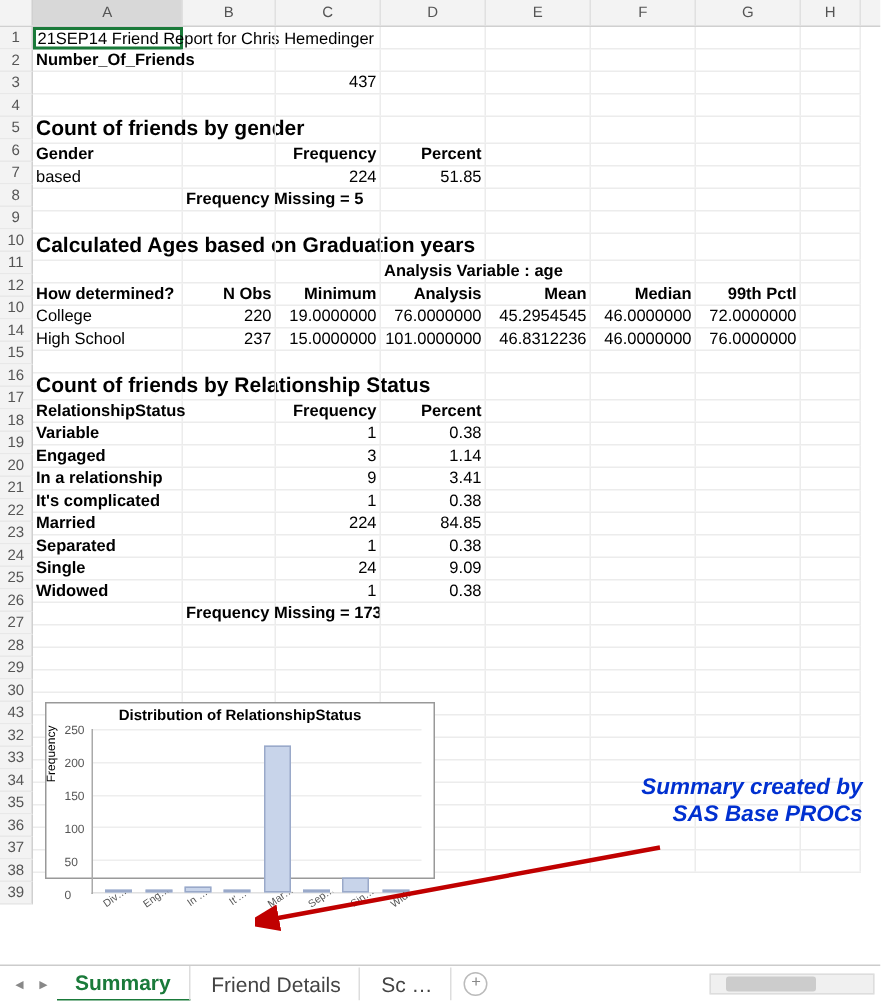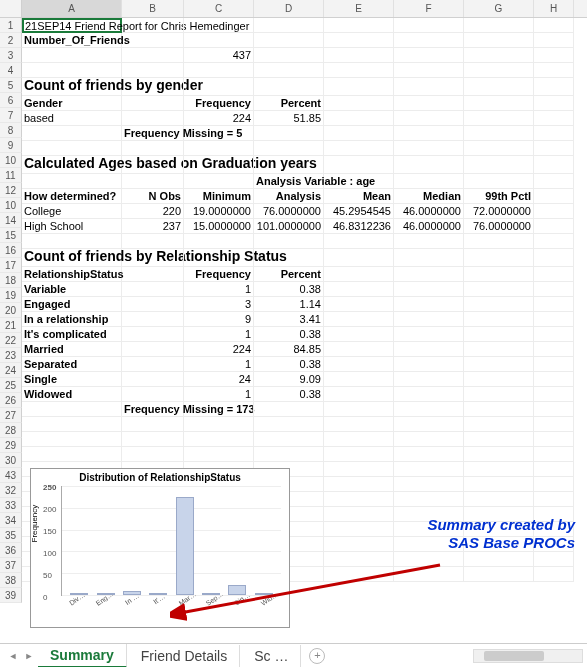--- a/index.html
+++ b/index.html
@@ -12,21 +12,21 @@
 .grid { display: flex; }
 .rownums { display: flex; flex-direction: column; }
 .rownum { width: 22px; height: 15px; background: #f3f3f3; border-right: 1px solid #d0d0d0; border-bottom: 1px solid #e8e8e8; text-align: center; font-size: 10px; color: #555; line-height: 15px; }
 .cells { position: relative; width: 552px; }
 .row { display: flex; height: 15px; border-bottom: 1px solid #ececec; }
 .cell { border-right: 1px solid #ececec; padding: 0 2px; line-height: 15px; white-space: nowrap; overflow: visible; }
 .row:nth-child(1) .cell.cA { border: 2px solid #1a7a3a; height: 15px; line-height: 12px; padding: 0 1px; }
 .b { font-weight: bold; }
 .r { text-align: right; }
 .section-title { font-weight: bold; font-size: 14px; }
-.chart { position: absolute; left: 30px; top: 468px; width: 260px; height: 160px; background: #fff; border: 1px solid #999; }
+.chart { position: absolute; left: 30px; top: 468px; width: 260px; height: 118px; background: #fff; border: 1px solid #999; }
 .chart-title { text-align: center; font-size: 10px; font-weight: bold; padding: 3px 0; }
 .chart-area { position: relative; height: 110px; margin-left: 30px; margin-right: 8px; border-left: 1px solid #aaa; border-bottom: 1px solid #aaa; }
 .ylab { position: absolute; left: 3px; top: 50%; transform: rotate(-90deg) translateX(10px); transform-origin: left; font-size: 8px; }
 .ytick { position: absolute; left: 12px; font-size: 8px; color: #555; transform: translateY(-50%); }
 .gridline { position: absolute; left: 0; right: 0; border-top: 1px solid #eee; }
 .bars { position: absolute; left: 0; right: 0; bottom: 0; top: 0; display: flex; align-items: flex-end; justify-content: space-around; padding: 0 4px; }
 .bar { width: 18px; background: #c8d4ea; border: 1px solid #9aa9c9; }
 .xticks { display: flex; justify-content: space-around; margin-left: 30px; margin-right: 8px; font-size: 7px; }
 .xtick { width: 18px; text-align: center; transform: rotate(-35deg); transform-origin: top; white-space: nowrap; overflow: hidden; text-overflow: clip; color: #555; }
 .annotation { position: absolute; right: 12px; bottom: 50px; color: #0030d0; font-weight: bold; font-style: italic; font-size: 15px; text-align: right; line-height: 1.25; font-family: "Segoe UI", sans-serif; margin-left: 28px; }
@@ -475,21 +475,21 @@
 
   <div class="chart">
     <div class="chart-title">Distribution of RelationshipStatus</div>
     <div class="ylab">Frequency</div>
     <div id="yticks"></div>
     <div class="ytick" style="top: 128px; position: absolute;">0</div>
       <div class="ytick" style="top: 106px; position: absolute;">50</div>
       <div class="ytick" style="top: 84px; position: absolute;">100</div>
       <div class="ytick" style="top: 62px; position: absolute;">150</div>
       <div class="ytick" style="top: 40px; position: absolute;">200</div>
-      <div class="ytick" style="top: 18px; position: absolute; font-weight: bold;">250</div>
+      <div class="ytick" style="top: 18px; position: absolute;">250</div>
       <div class="chart-area">
         <div class="gridline" style="top: 0%;"></div>
         <div class="gridline" style="top: 20%;"></div>
         <div class="gridline" style="top: 40%;"></div>
         <div class="gridline" style="top: 60%;"></div>
         <div class="gridline" style="top: 80%;"></div>
         <div class="gridline" style="top: 100%;"></div>
       <div class="bars" id="bars">
           <div class="bar" style="height: 0.4%;"></div>
           <div class="bar" style="height: 1.2%;"></div>

